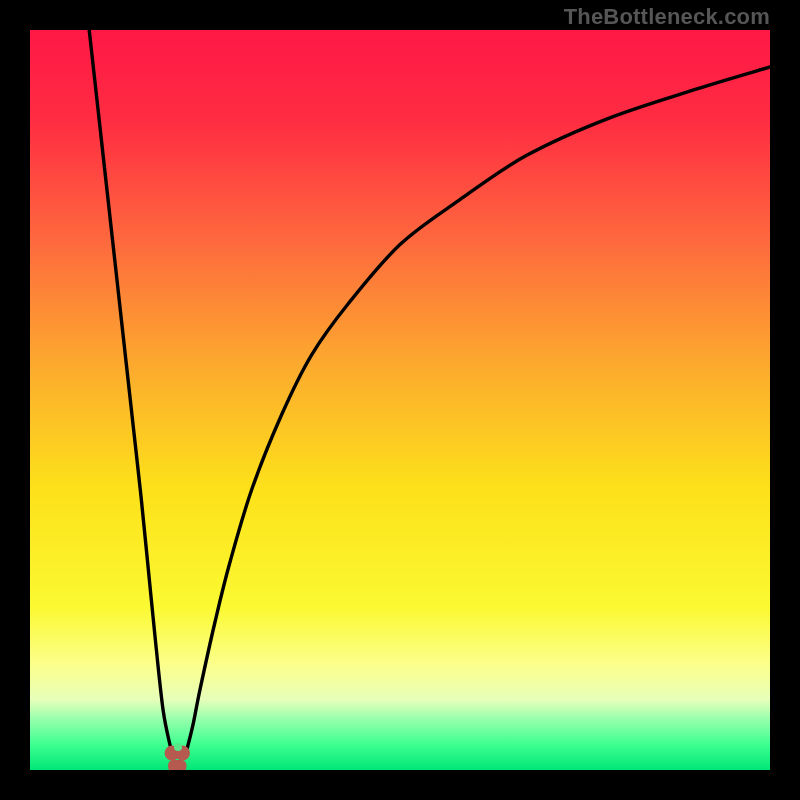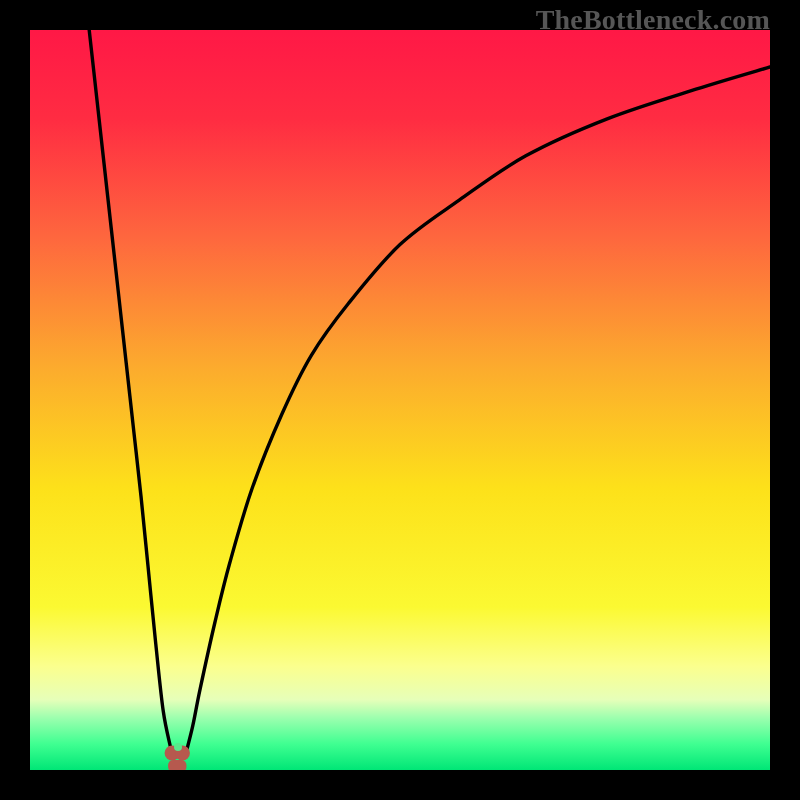--- a/index.html
+++ b/index.html
@@ -14,22 +14,22 @@
     position: absolute;
     left: 30px;
     top: 30px;
     width: 740px;
     height: 740px;
   }
   .watermark {
     position: absolute;
     top: 4px;
     right: 30px;
-    font-family: Liberation Serif, serif;
-    font-size: 28px;
+    font-family: Liberation Sans, sans-serif;
+    font-size: 22px;
     font-weight: 600;
     color: #565656;
     letter-spacing: 0.2px;
   }
   svg { display: block; }
 </style>
 </head>
 <body>
 
 <div class="watermark">TheBottleneck.com</div>

